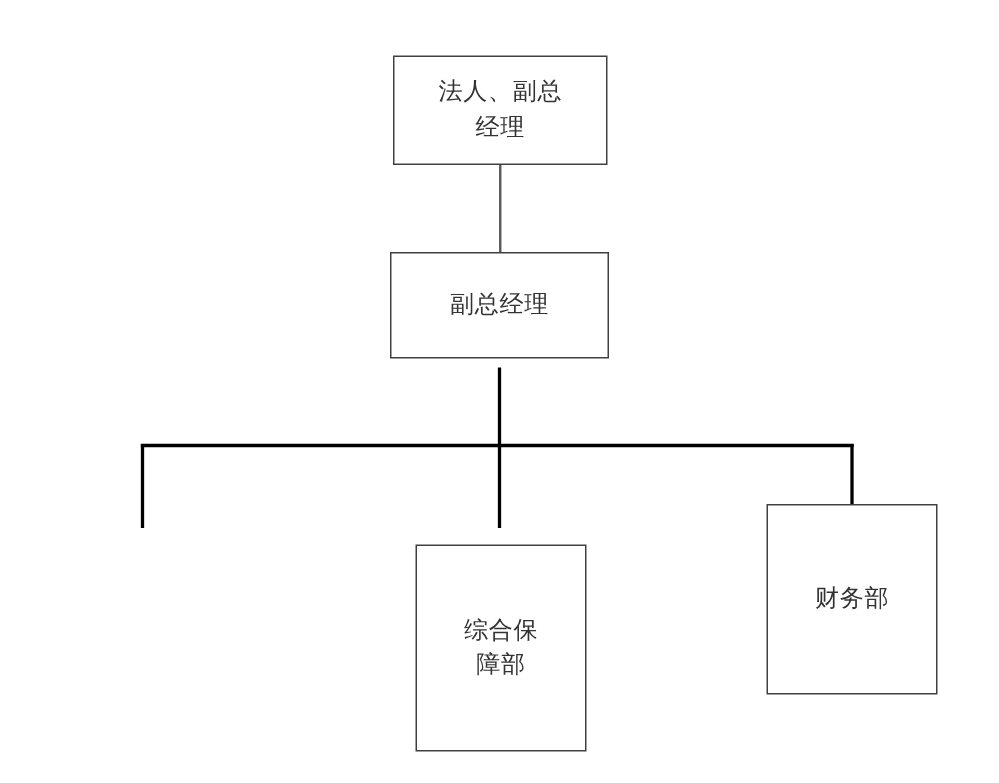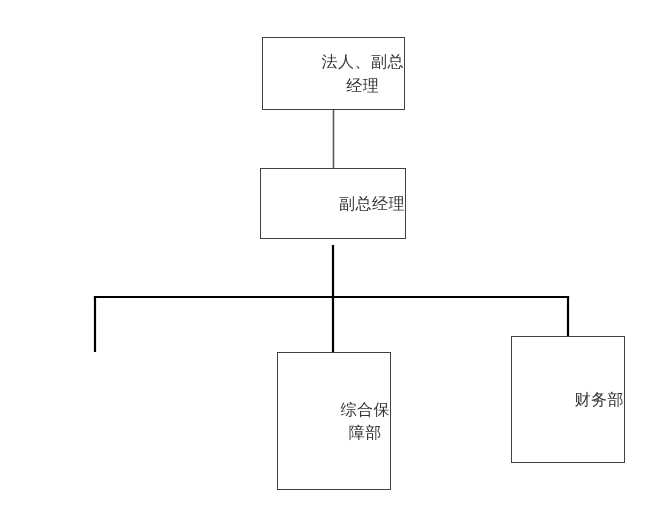--- a/index.html
+++ b/index.html
@@ -23,34 +23,34 @@
     height: 522px;
     pointer-events: none;
   }
   .node {
     position: absolute;
     box-sizing: border-box;
     border: 1px solid #404040;
     background: #ffffff;
     display: flex;
     align-items: center;
-    justify-content: flex-end;
+    justify-content: center;
     text-align: center;
   }
   .node .label {
     font-size: 16px;
     line-height: 1.45;
     color: #333333;
     white-space: pre-line;
     letter-spacing: 0.5px;
   }
   .node-top  { left: 262px; top: 37px;  width: 143px; height: 73px;  }
   .node-mid  { left: 260px; top: 168px; width: 146px; height: 71px;  }
   .node-b1   { left: 38px;  top: 352px; width: 114px; height: 138px; }
-  .node-b2   { left: 277px; top: 352px; width: 114px; height: 138px; }
+  .node-b2   { left: 277px; top: 363px; width: 114px; height: 138px; }
   .node-b3   { left: 511px; top: 336px; width: 114px; height: 127px; }
 </style>
 </head>
 <body>
 
 <div class="canvas">
 
   <svg class="lines" viewBox="0 0 666 522" xmlns="http://www.w3.org/2000/svg">
 
     <line x1="333.5" y1="110" x2="333.5" y2="174" stroke="#595959" stroke-width="1.6"></line>

